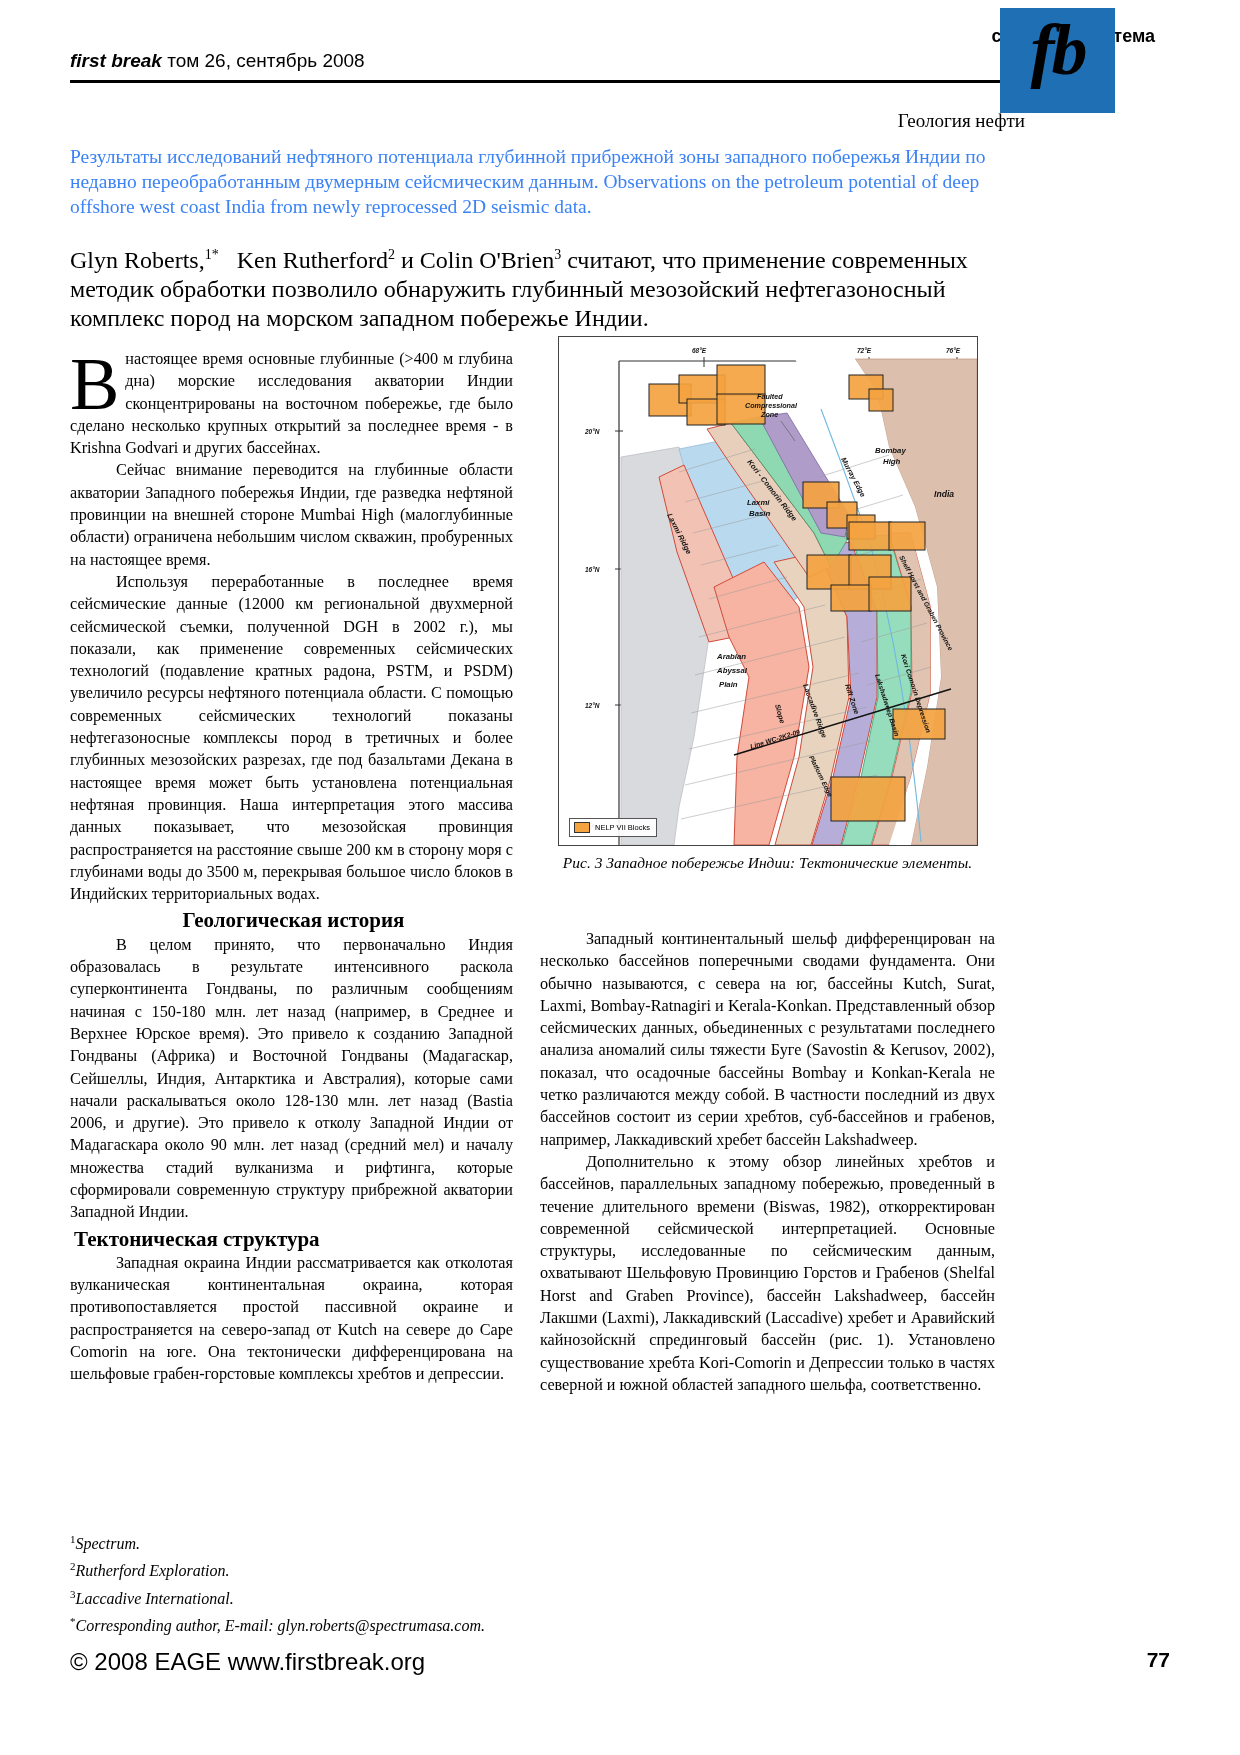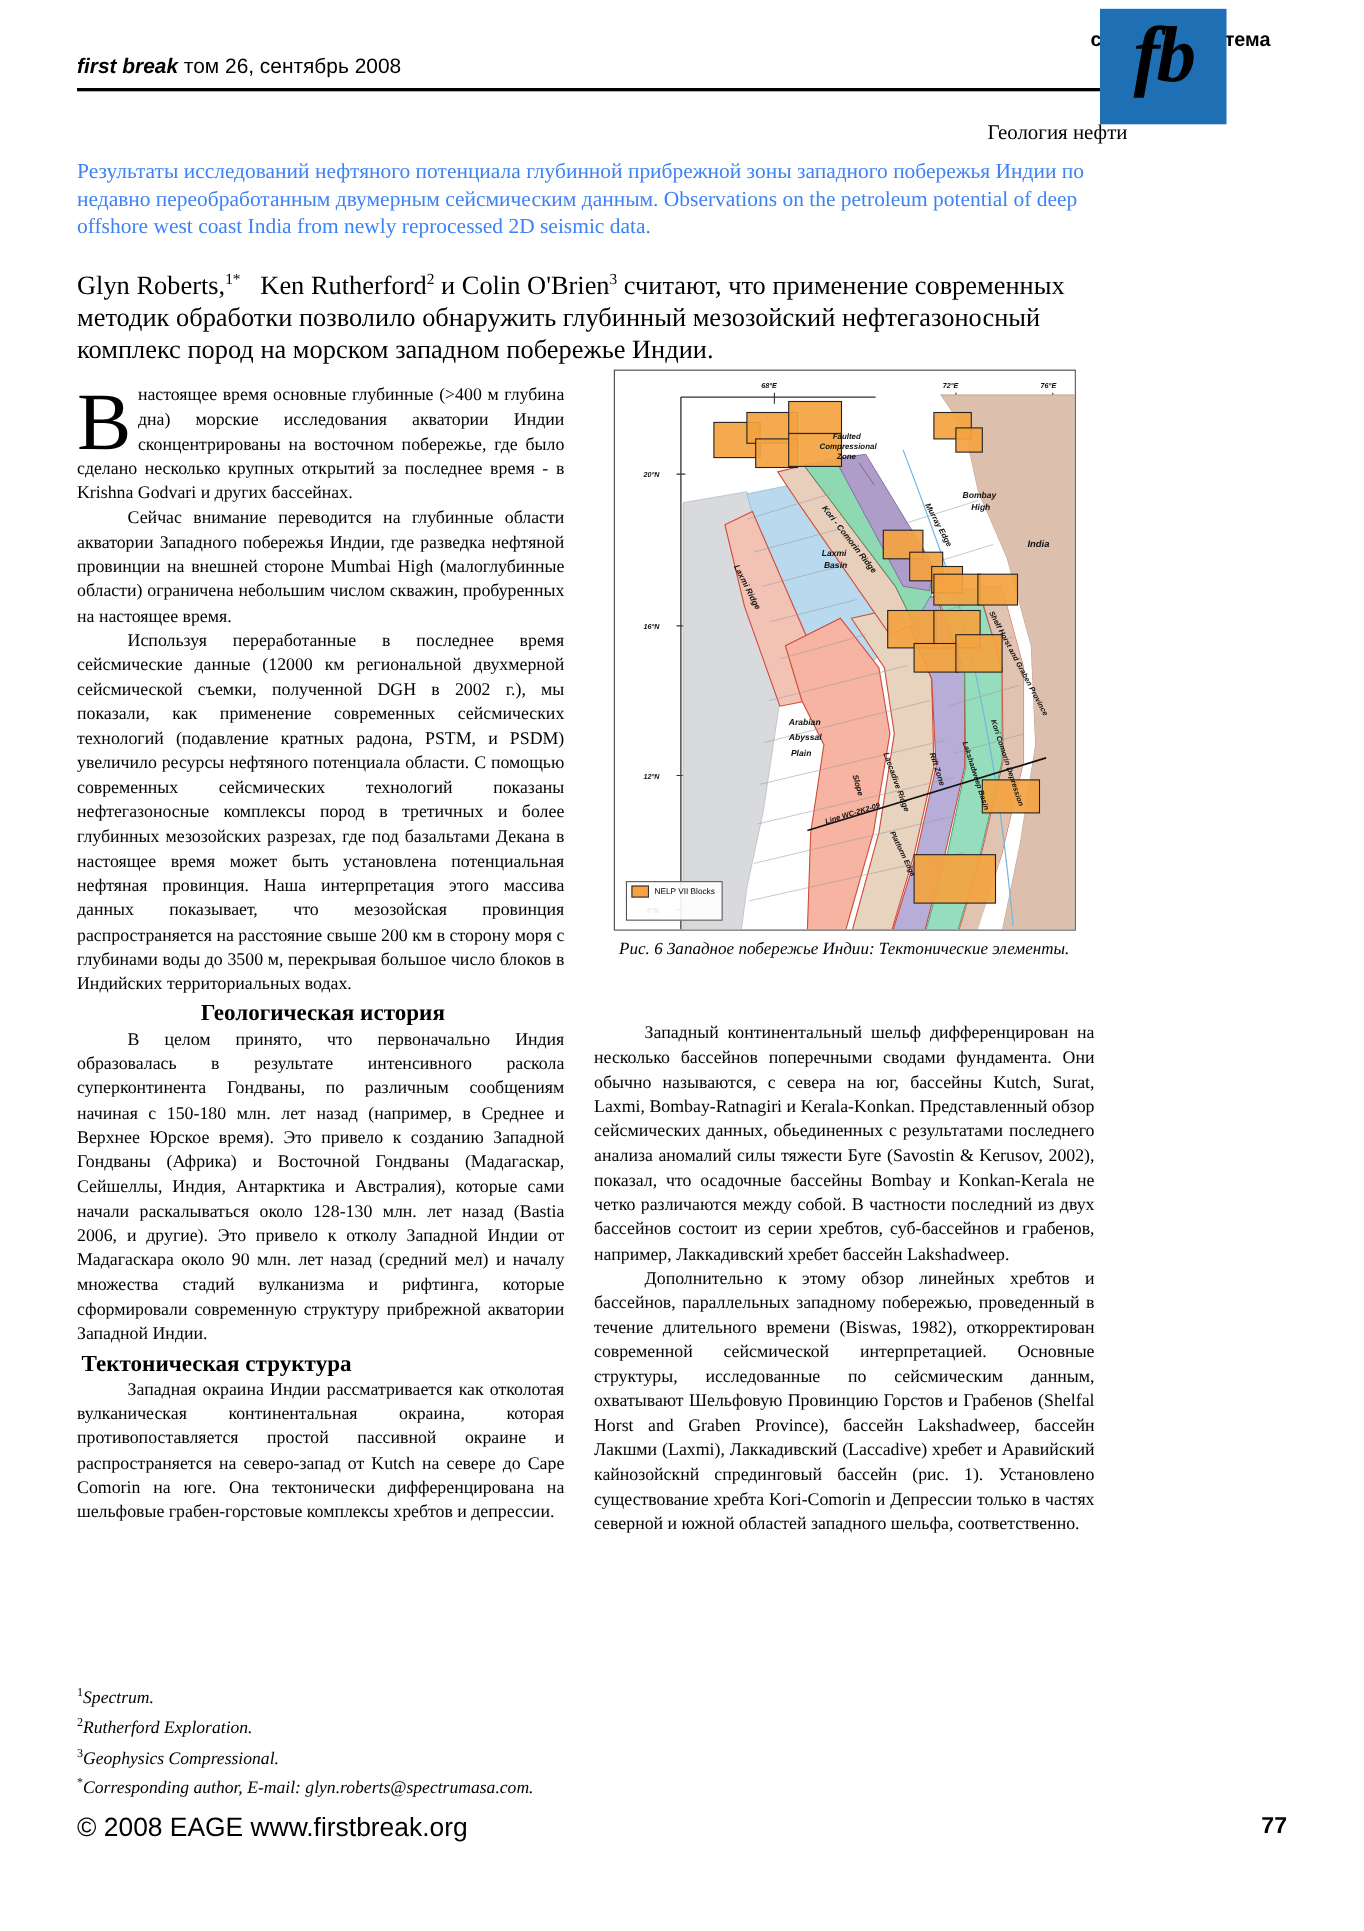--- a/index.html
+++ b/index.html
@@ -177,21 +177,21 @@
     text-align: center;
     font-family: "Liberation Serif", serif;
   }
 
   .legend-box {
     position: absolute;
     left: 10px;
     bottom: 8px;
     border: 1px solid #555;
     background: rgba(255,255,255,0.9);
-    padding: 3px 6px 20px 4px;
+    padding: 3px 6px 3px 4px;
     display: flex;
     align-items: center;
     gap: 5px;
     font-size: 7.5px;
     font-family: "Liberation Sans", sans-serif;
   }
   .legend-swatch {
     width: 14px; height: 9px;
     background: #f4a340;
     border: 1px solid #333;
@@ -395,30 +395,30 @@
       <text class="mtxt" x="340" y="220" font-size="6.8" fill="#111" transform="rotate(62 340 220)">Shelf Horst and Graben Province</text>
       <text class="mtxt" x="250" y="420" font-size="6.6" fill="#111" transform="rotate(64 250 420)">Platform Edge</text>
     </svg>
 
     <div class="legend-box">
       <span class="legend-swatch"></span>
       <span>NELP VII Blocks</span>
     </div>
   </div>
 
-  <div class="figcap">Рис. 6 Западное побережье Индии: Тектонические элементы.</div>
+  <div class="figcap">Рис. 3 Западное побережье Индии: Тектонические элементы.</div>
 
   <div class="col col-right">
     <p>Западный континентальный шельф дифференцирован на несколько бассейнов поперечными сводами фундамента. Они обычно называются, с севера на юг, бассейны Kutch, Surat, Laxmi, Bombay-Ratnagiri и Kerala-Konkan. Представленный обзор сейсмических данных, обьединенных с результатами последнего анализа аномалий силы тяжести Буге (Savostin &amp; Kerusov, 2002), показал, что осадочные бассейны Bombay и Konkan-Kerala  не четко различаются между собой. В частности последний из двух бассейнов состоит из серии хребтов, суб-бассейнов и грабенов, например, Лаккадивский хребет бассейн Lakshadweep.</p>
     <p>Дополнительно к этому обзор линейных хребтов и бассейнов, параллельных западному побережью, проведенный в течение длительного времени (Biswas, 1982), откорректирован современной сейсмической интерпретацией. Основные структуры, исследованные по сейсмическим данным, охватывают Шельфовую Провинцию Горстов и Грабенов (Shelfal Horst and Graben Province), бассейн Lakshadweep, бассейн Лакшми (Laxmi), Лаккадивский (Laccadive) хребет и Аравийский кайнозойскнй спрединговый бассейн (рис. 1). Установлено существование хребта Kori-Comorin и Депрессии только в частях северной и южной областей западного шельфа, соответственно.</p>
   </div>
 
   <div class="footnotes">
     <div><sup>1</sup><span>Spectrum.</span></div>
     <div><sup>2</sup><span>Rutherford Exploration.</span></div>
-    <div><sup>3</sup><span>Geophysics Compressional.</span></div>
+    <div><sup>3</sup><span>Laccadive International.</span></div>
     <div><sup>*</sup><span>Corresponding author, E-mail: glyn.roberts@spectrumasa.com.</span></div>
   </div>
 
   <div class="copyright">© 2008 EAGE www.firstbreak.org</div>
   <div class="pagenum">77</div>
 
 </div>
 
 </body></html>

